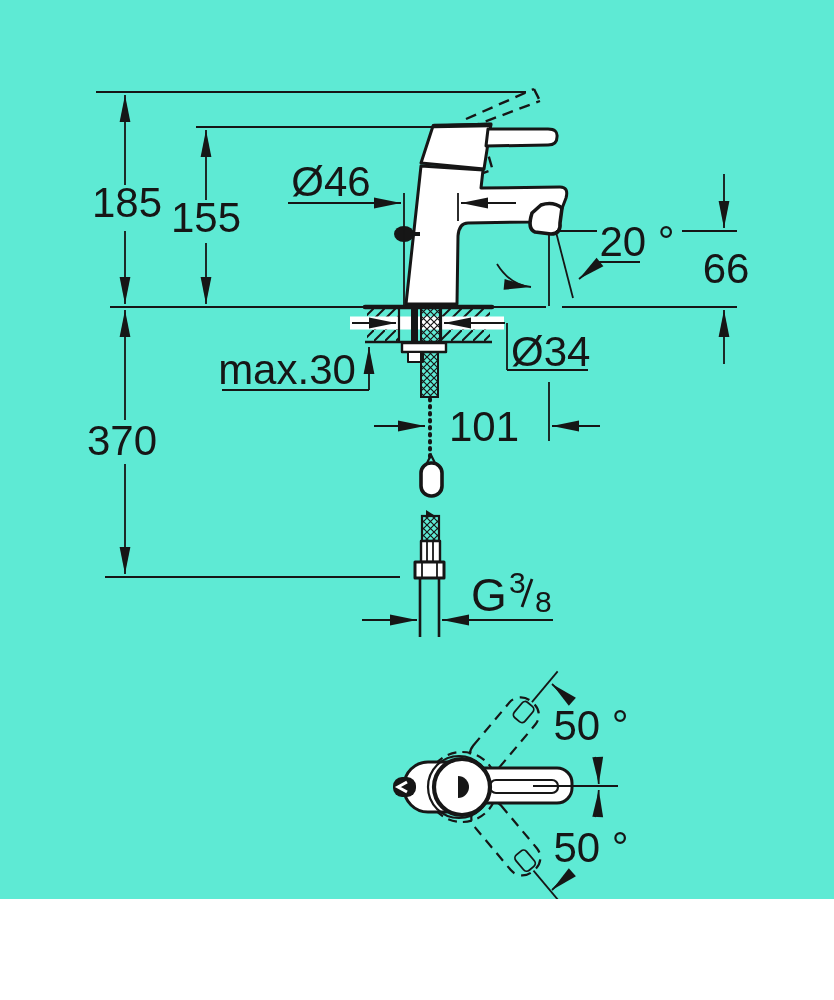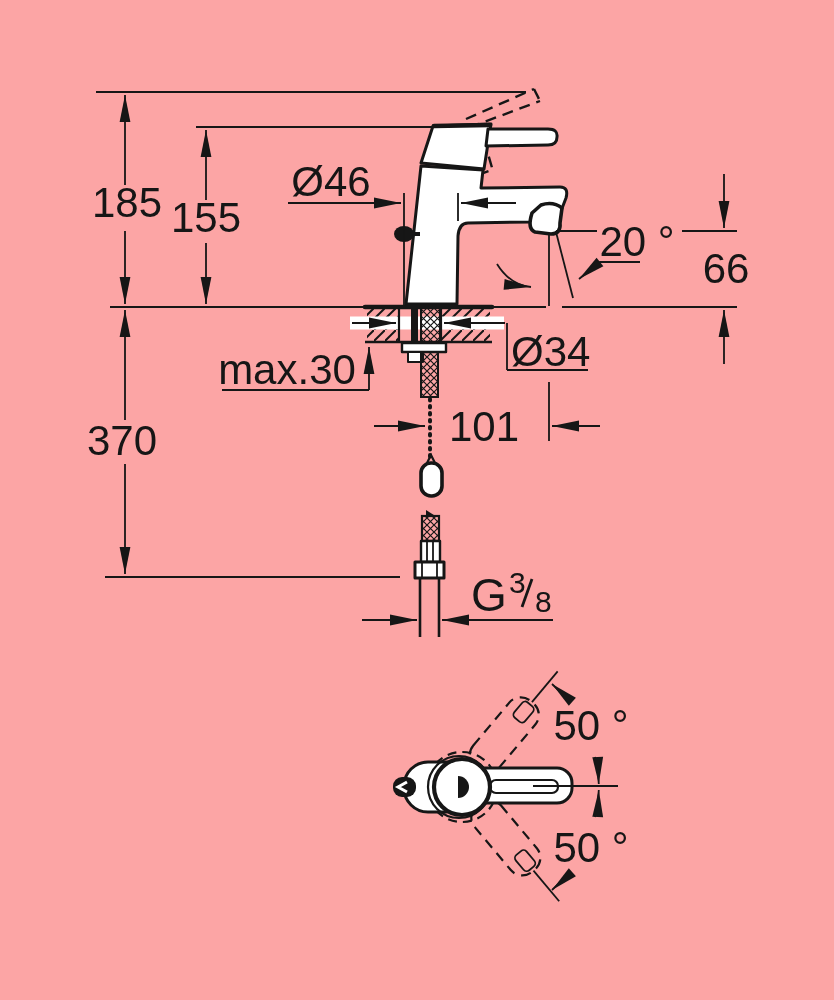--- a/index.html
+++ b/index.html
@@ -1,16 +1,16 @@
 <!DOCTYPE html>
 <html><head>
 <meta charset="utf-8">
 <style>
   html,body{margin:0;padding:0;background:#ffffff;}
-  .stage{width:834px;height:1000px;position:relative;background:#fca5a5;overflow:hidden;}
+  .stage{width:834px;height:899px;position:relative;background:#5eead4;overflow:hidden;}
   svg{display:block;}
   text{font-family:"Liberation Sans","DejaVu Sans",sans-serif;fill:#161616;}
   .dimtxt{font-size:42px;}
   .dimtxt-small{font-size:30px;}
   .gtxt{font-size:46px;}
   .outline{fill:#ffffff;stroke:#161616;stroke-width:3;stroke-linejoin:round;}
   .thin{stroke:#161616;stroke-width:1.8;fill:none;}
   .thin2{stroke:#161616;stroke-width:2.2;fill:none;}
   .bold{stroke:#161616;stroke-width:4.6;fill:none;stroke-linecap:round;}
   .dash{stroke:#161616;stroke-width:2.4;fill:none;stroke-dasharray:11 7;}

